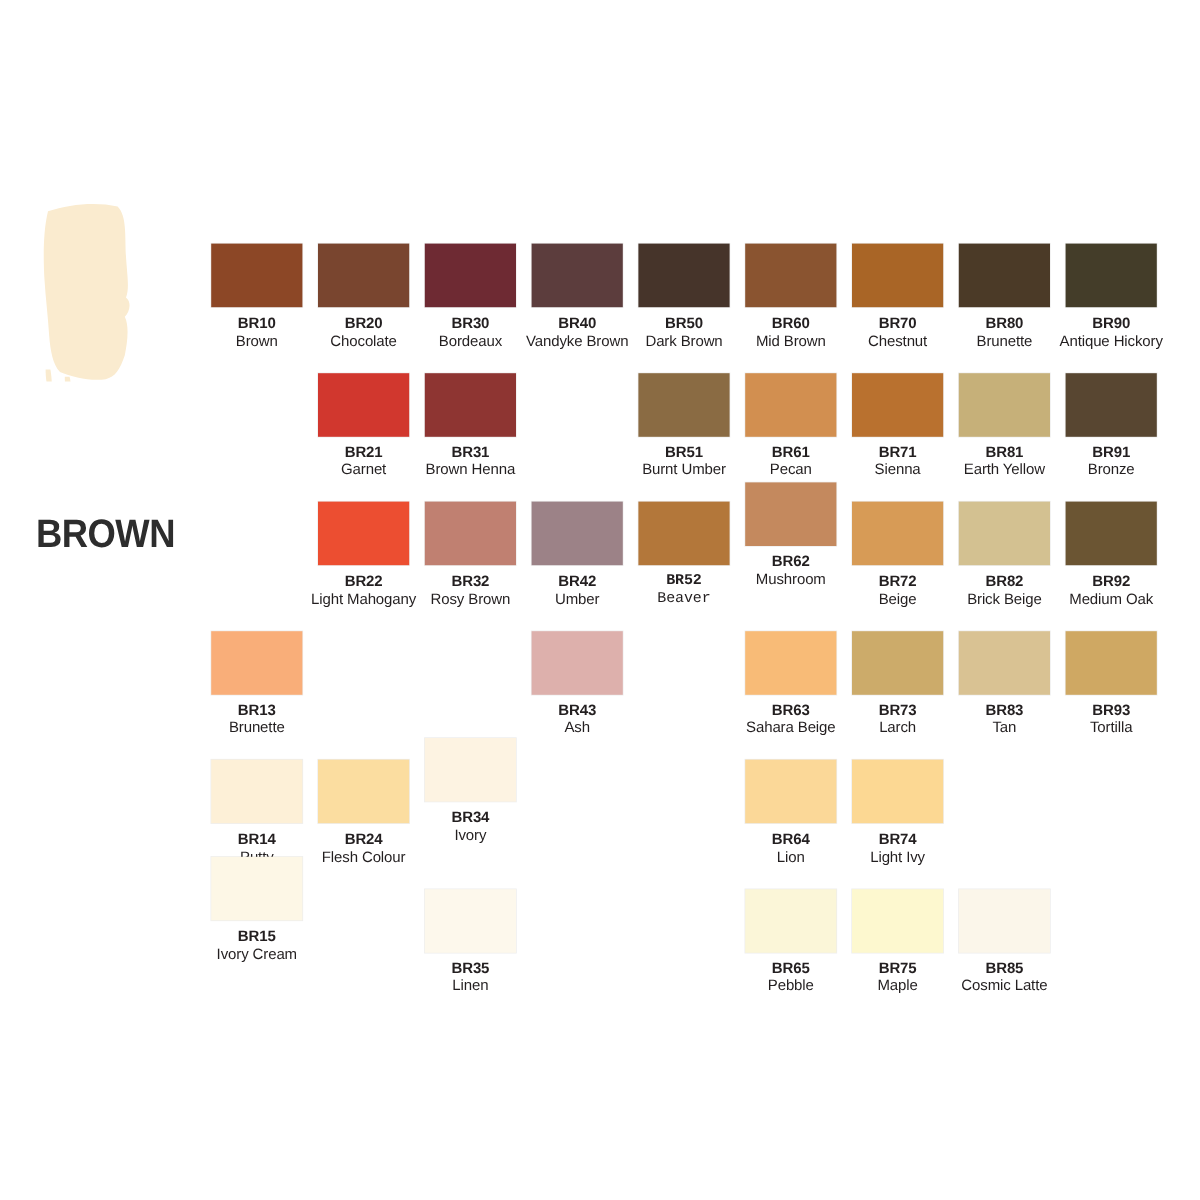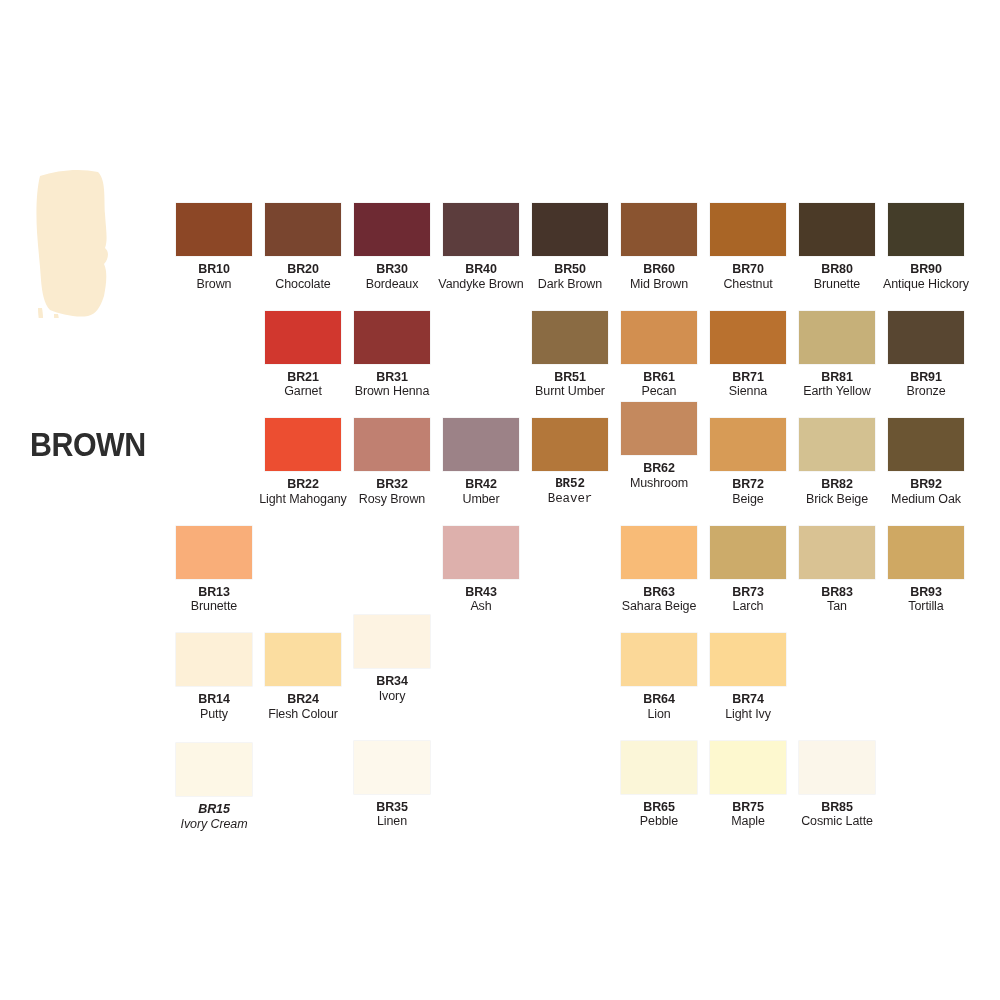--- a/index.html
+++ b/index.html
@@ -388,21 +388,21 @@
         <div class="cname">Light Ivy</div>
       </div>
     </div>
     <div class="cell blank" style="left: 712px; top: 430px;">
       <div class="chip empty"></div>
       <div class="cap">
         <div class="code"></div>
         <div class="cname"></div>
       </div>
     </div>
-    <div class="cell" style="left: 0px; top: 540px; font-style: italic;">
+    <div class="cell" style="left: 0px; top: 511px;">
       <div class="chip" style="background: rgb(253, 247, 230);"></div>
       <div class="cap">
         <div class="code">BR15</div>
         <div class="cname">Ivory Cream</div>
       </div>
     </div>
     <div class="cell blank" style="left: 89px; top: 537.5px;">
       <div class="chip empty"></div>
       <div class="cap">
         <div class="code"></div>

